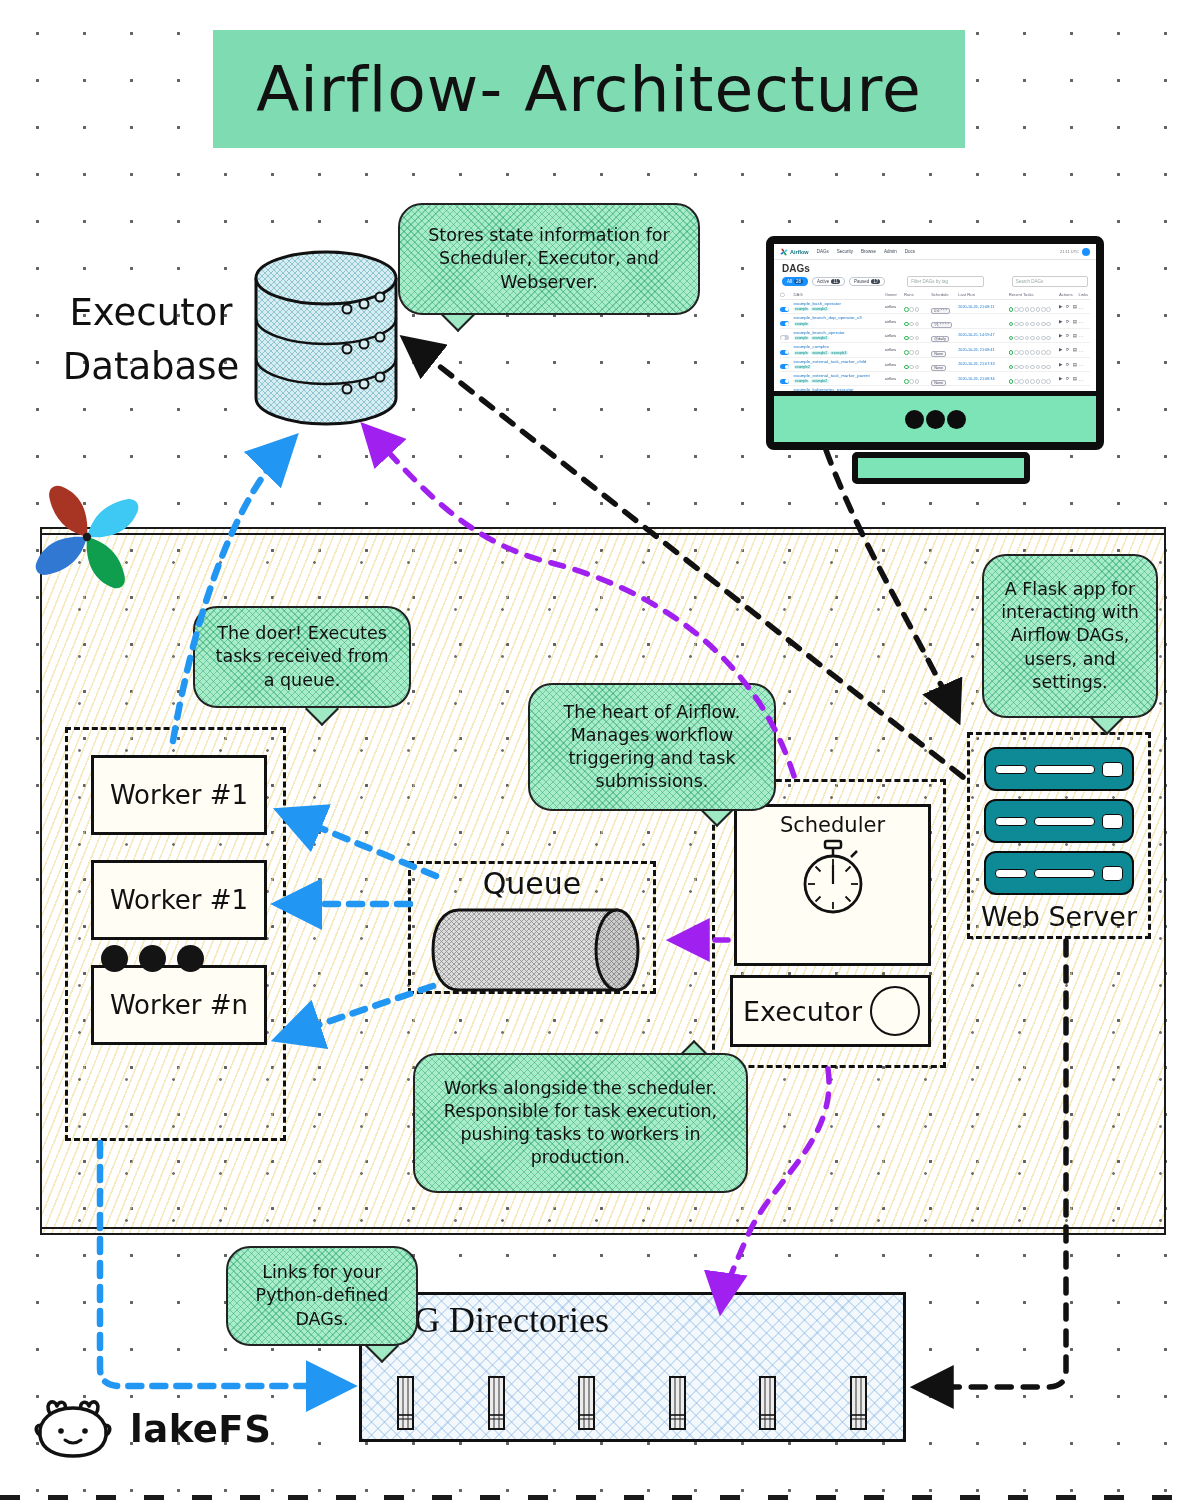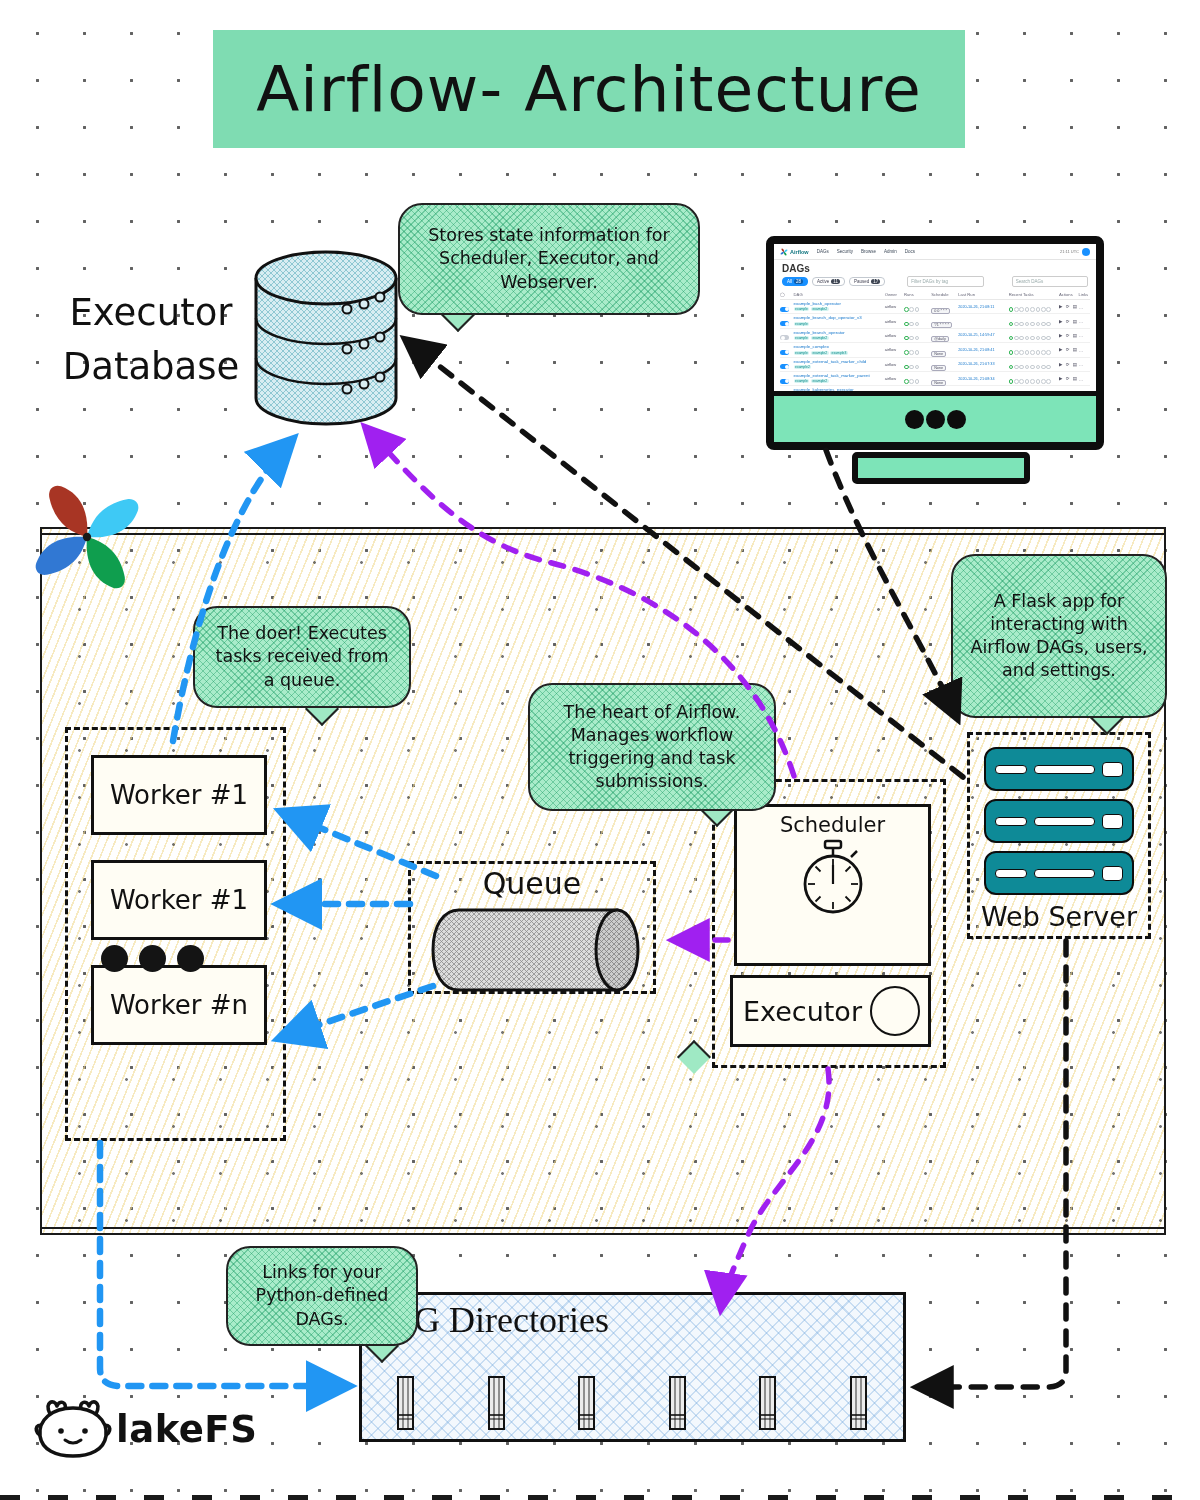--- a/index.html
+++ b/index.html
@@ -88,21 +88,21 @@
   .srv .sq{width:20px;height:13px;background:#fff;border:1.5px solid #0d0d0d;border-radius:4px;margin-left:auto;}
   .wslabel{position:absolute;left:0;right:0;bottom:4px;text-align:center;font-size:27px;}
   
   .dagdir{left:359px;top:1292px;width:547px;height:150px;border:3px solid #111;box-sizing:border-box;z-index:2;
     background-color:#f3f8fd;
     background-image:repeating-linear-gradient(45deg,rgba(110,165,220,.32) 0 1.5px,transparent 1.5px 9px),
                      repeating-linear-gradient(-45deg,rgba(110,165,220,.32) 0 1.5px,transparent 1.5px 9px);}
   .dagdir .ttl{text-align:left;font-size:36px;margin-top:4px;font-family:Liberation Serif, serif;}
   .dirrow{position:absolute;left:34px;right:34px;bottom:8px;display:flex;justify-content:space-between;}
   
-  .lakefs{left:30px;top:1396px;display:flex;align-items:center;}
+  .lakefs{left:30px;top:1396px;display:flex;align-items:center;gap:14px;}
   .lakefs .txt{font-size:37px;font-weight:800;letter-spacing:.5px;}
   .botdash{left:0;bottom:0;width:1200px;height:5px;
     background:repeating-linear-gradient(90deg,#1a1a1a 0 20px,transparent 20px 48px);}
   svg{display:block;}
 </style>
 </head>
 <body>
 <div class="canvas">
 
 <svg width="0" height="0" style="position:absolute">
@@ -414,21 +414,21 @@
       </g>
       <line x1="34" y1="45" x2="34" y2="26" stroke="#111" stroke-width="2.2"></line>
     </svg>
   </div>
   <div class="solidbox" style="left:15px;top:193px;width:201px;height:72px;justify-content:flex-start;padding-left:10px;gap:8px">
     <span style="font-size:27px">Executor</span>
     <span style="width:46px;height:46px;border:2.5px solid #111;border-radius:50%;background:#fffdf4"></span>
   </div>
 </div>
 
-<div class="abs bubble" style="left:951px;top:554px;width:216px;height:164px;z-index:6">
+<div class="abs bubble" style="left:982px;top:554px;width:176px;height:164px;z-index:6">
   <span>A Flask app for interacting with Airflow DAGs, users, and settings.</span>
 </div>
 <div class="tail down abs" style="left:1095px;top:706px"></div>
 
 <div class="dashbox" style="left:967px;top:732px;width:184px;height:207px;border-width:3px;z-index:3">
   <div class="srv" style="top:12px">
         <span class="p1"></span>
         <span class="p2"></span>
         <span class="sq"></span>
       </div>
@@ -438,20 +438,23 @@
         <span class="sq"></span>
       </div>
   <div class="srv" style="top:116px">
         <span class="p1"></span>
         <span class="p2"></span>
         <span class="sq"></span>
       </div>
   <div class="wslabel">Web Server</div>
 </div>
 
+<div class="abs bubble" style="left:413px;top:1053px;width:335px;height:140px">
+  <span>Works alongside the scheduler. Responsible for task execution, pushing tasks to workers in production.</span>
+</div>
 <div class="tail up abs" style="left:682px;top:1045px"></div>
 
 <div class="abs bubble" style="left:226px;top:1246px;width:192px;height:100px;z-index:6">
   <span>Links for your Python-defined DAGs.</span>
 </div>
 <div class="tail down abs" style="left:370px;top:1334px"></div>
 
 <div class="abs dagdir">
   <div class="ttl">DAG Directories</div>
   <div class="dirrow">

